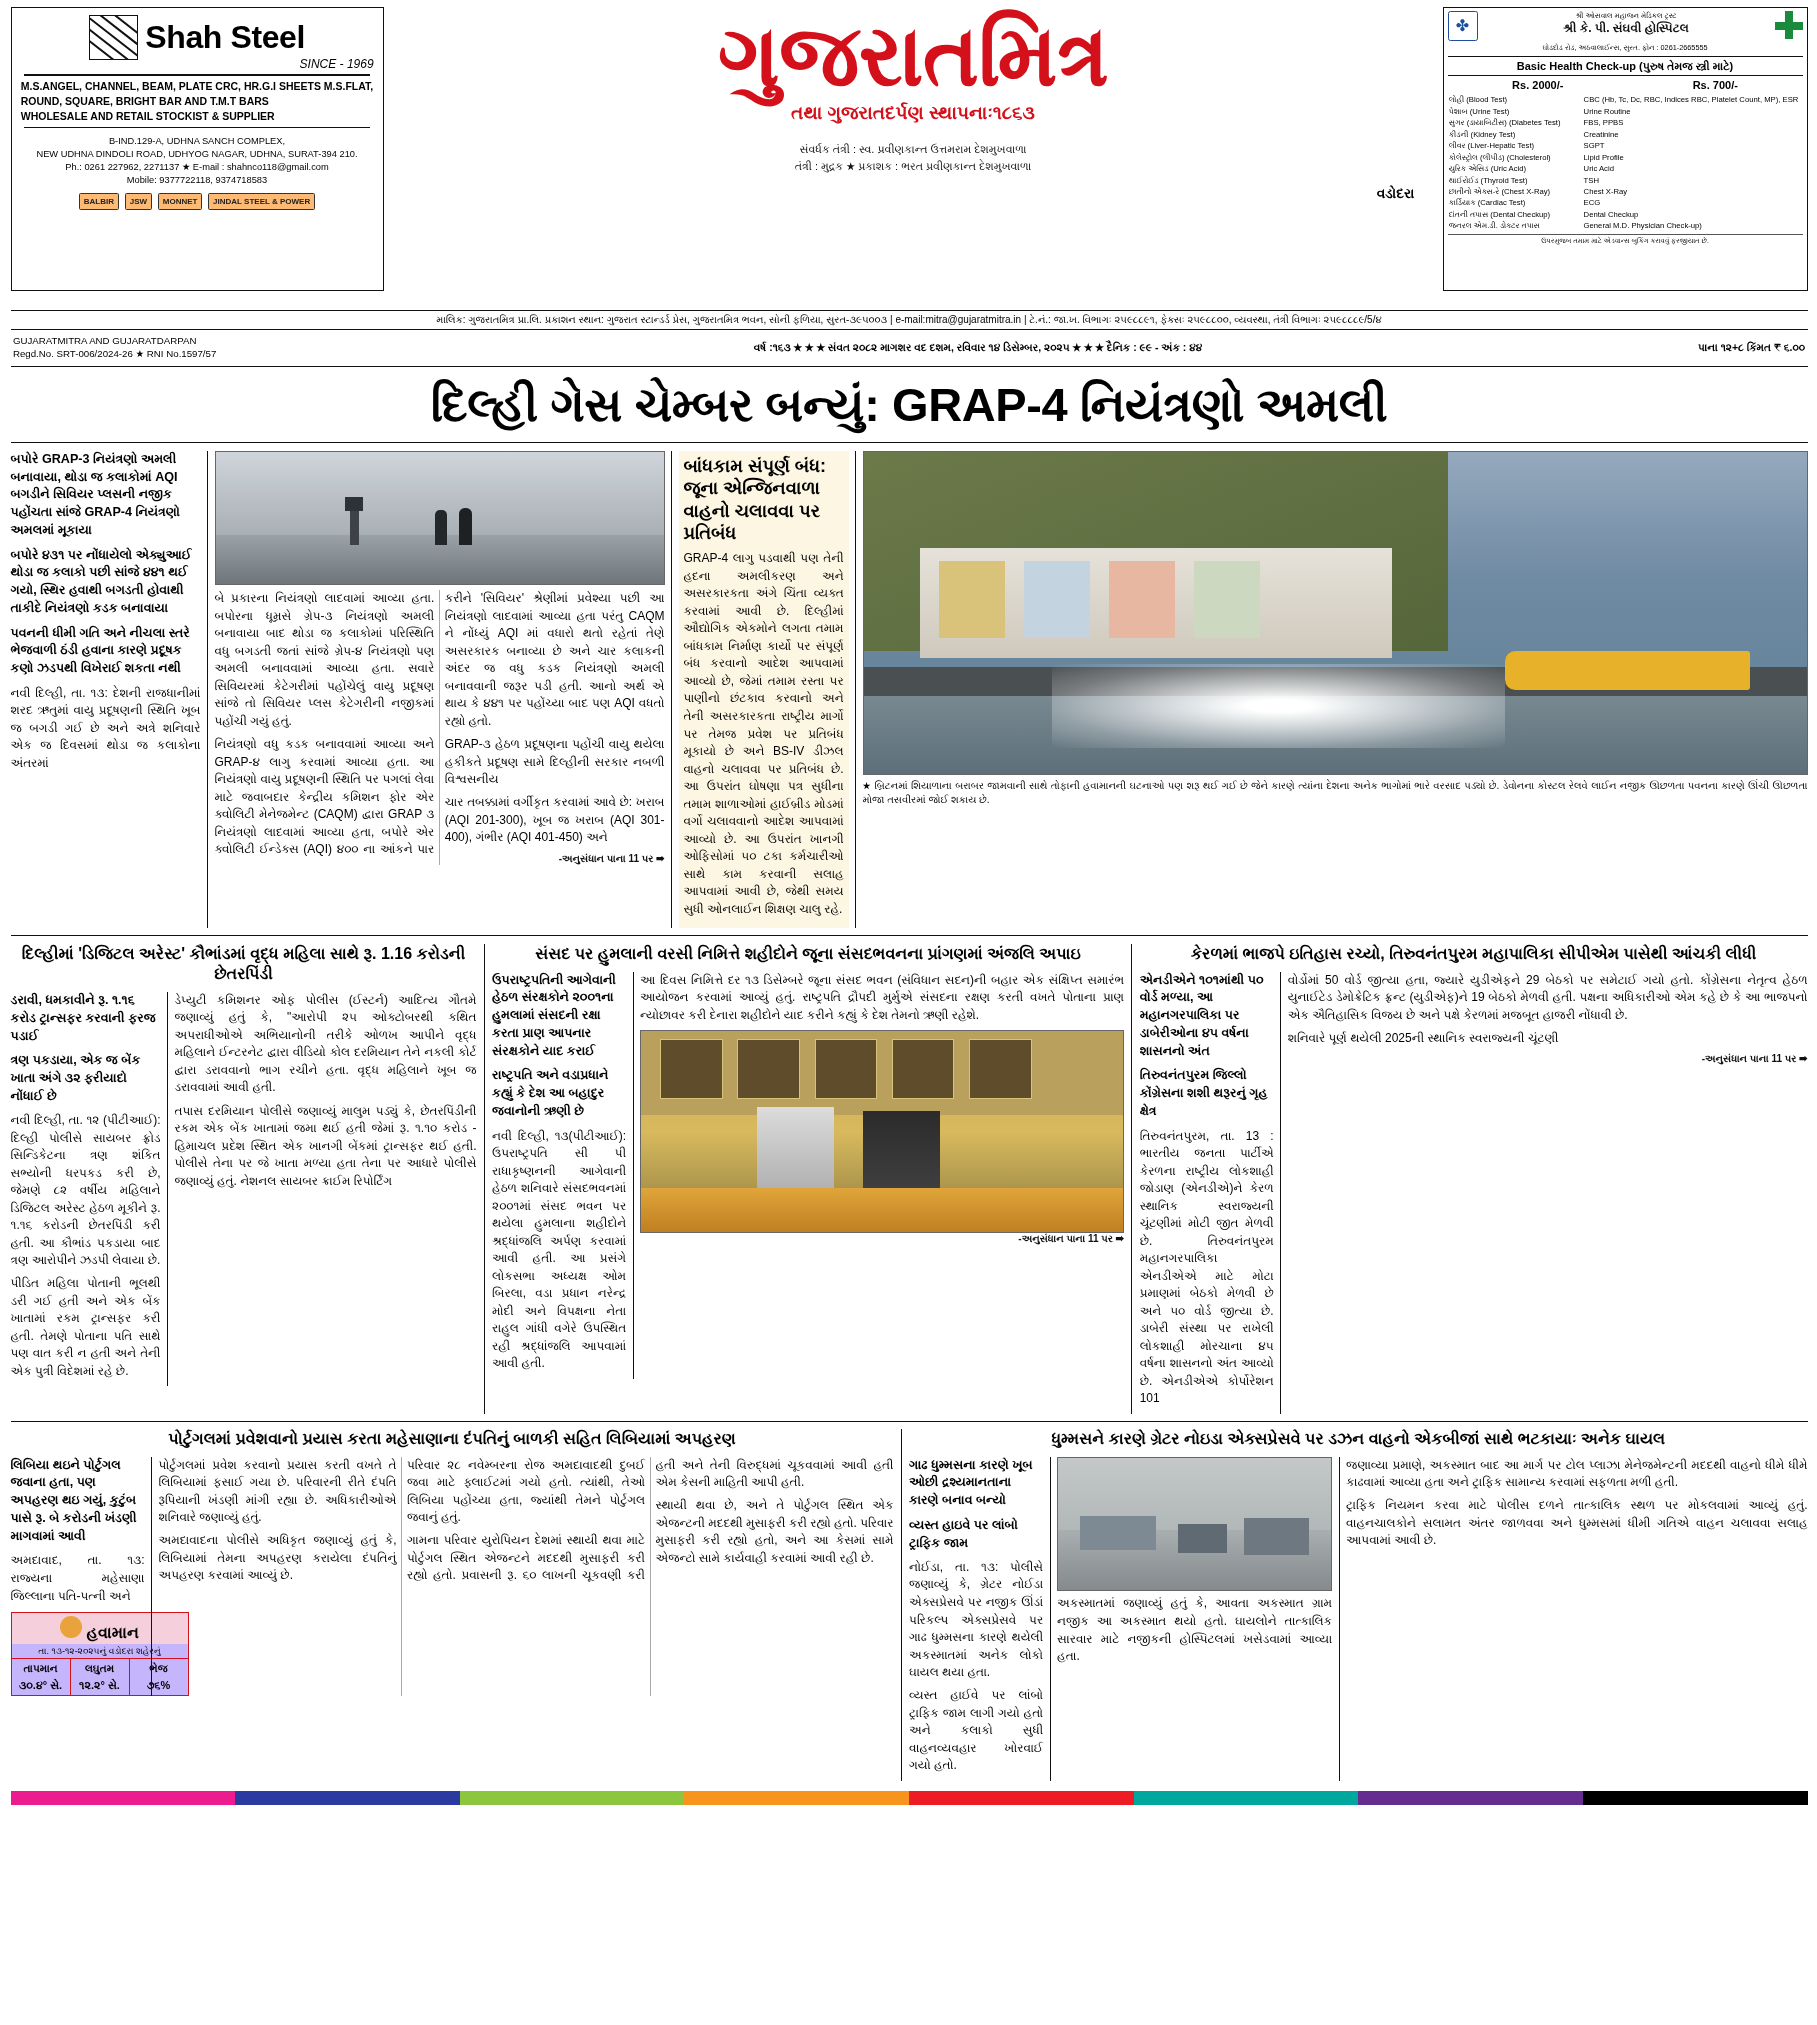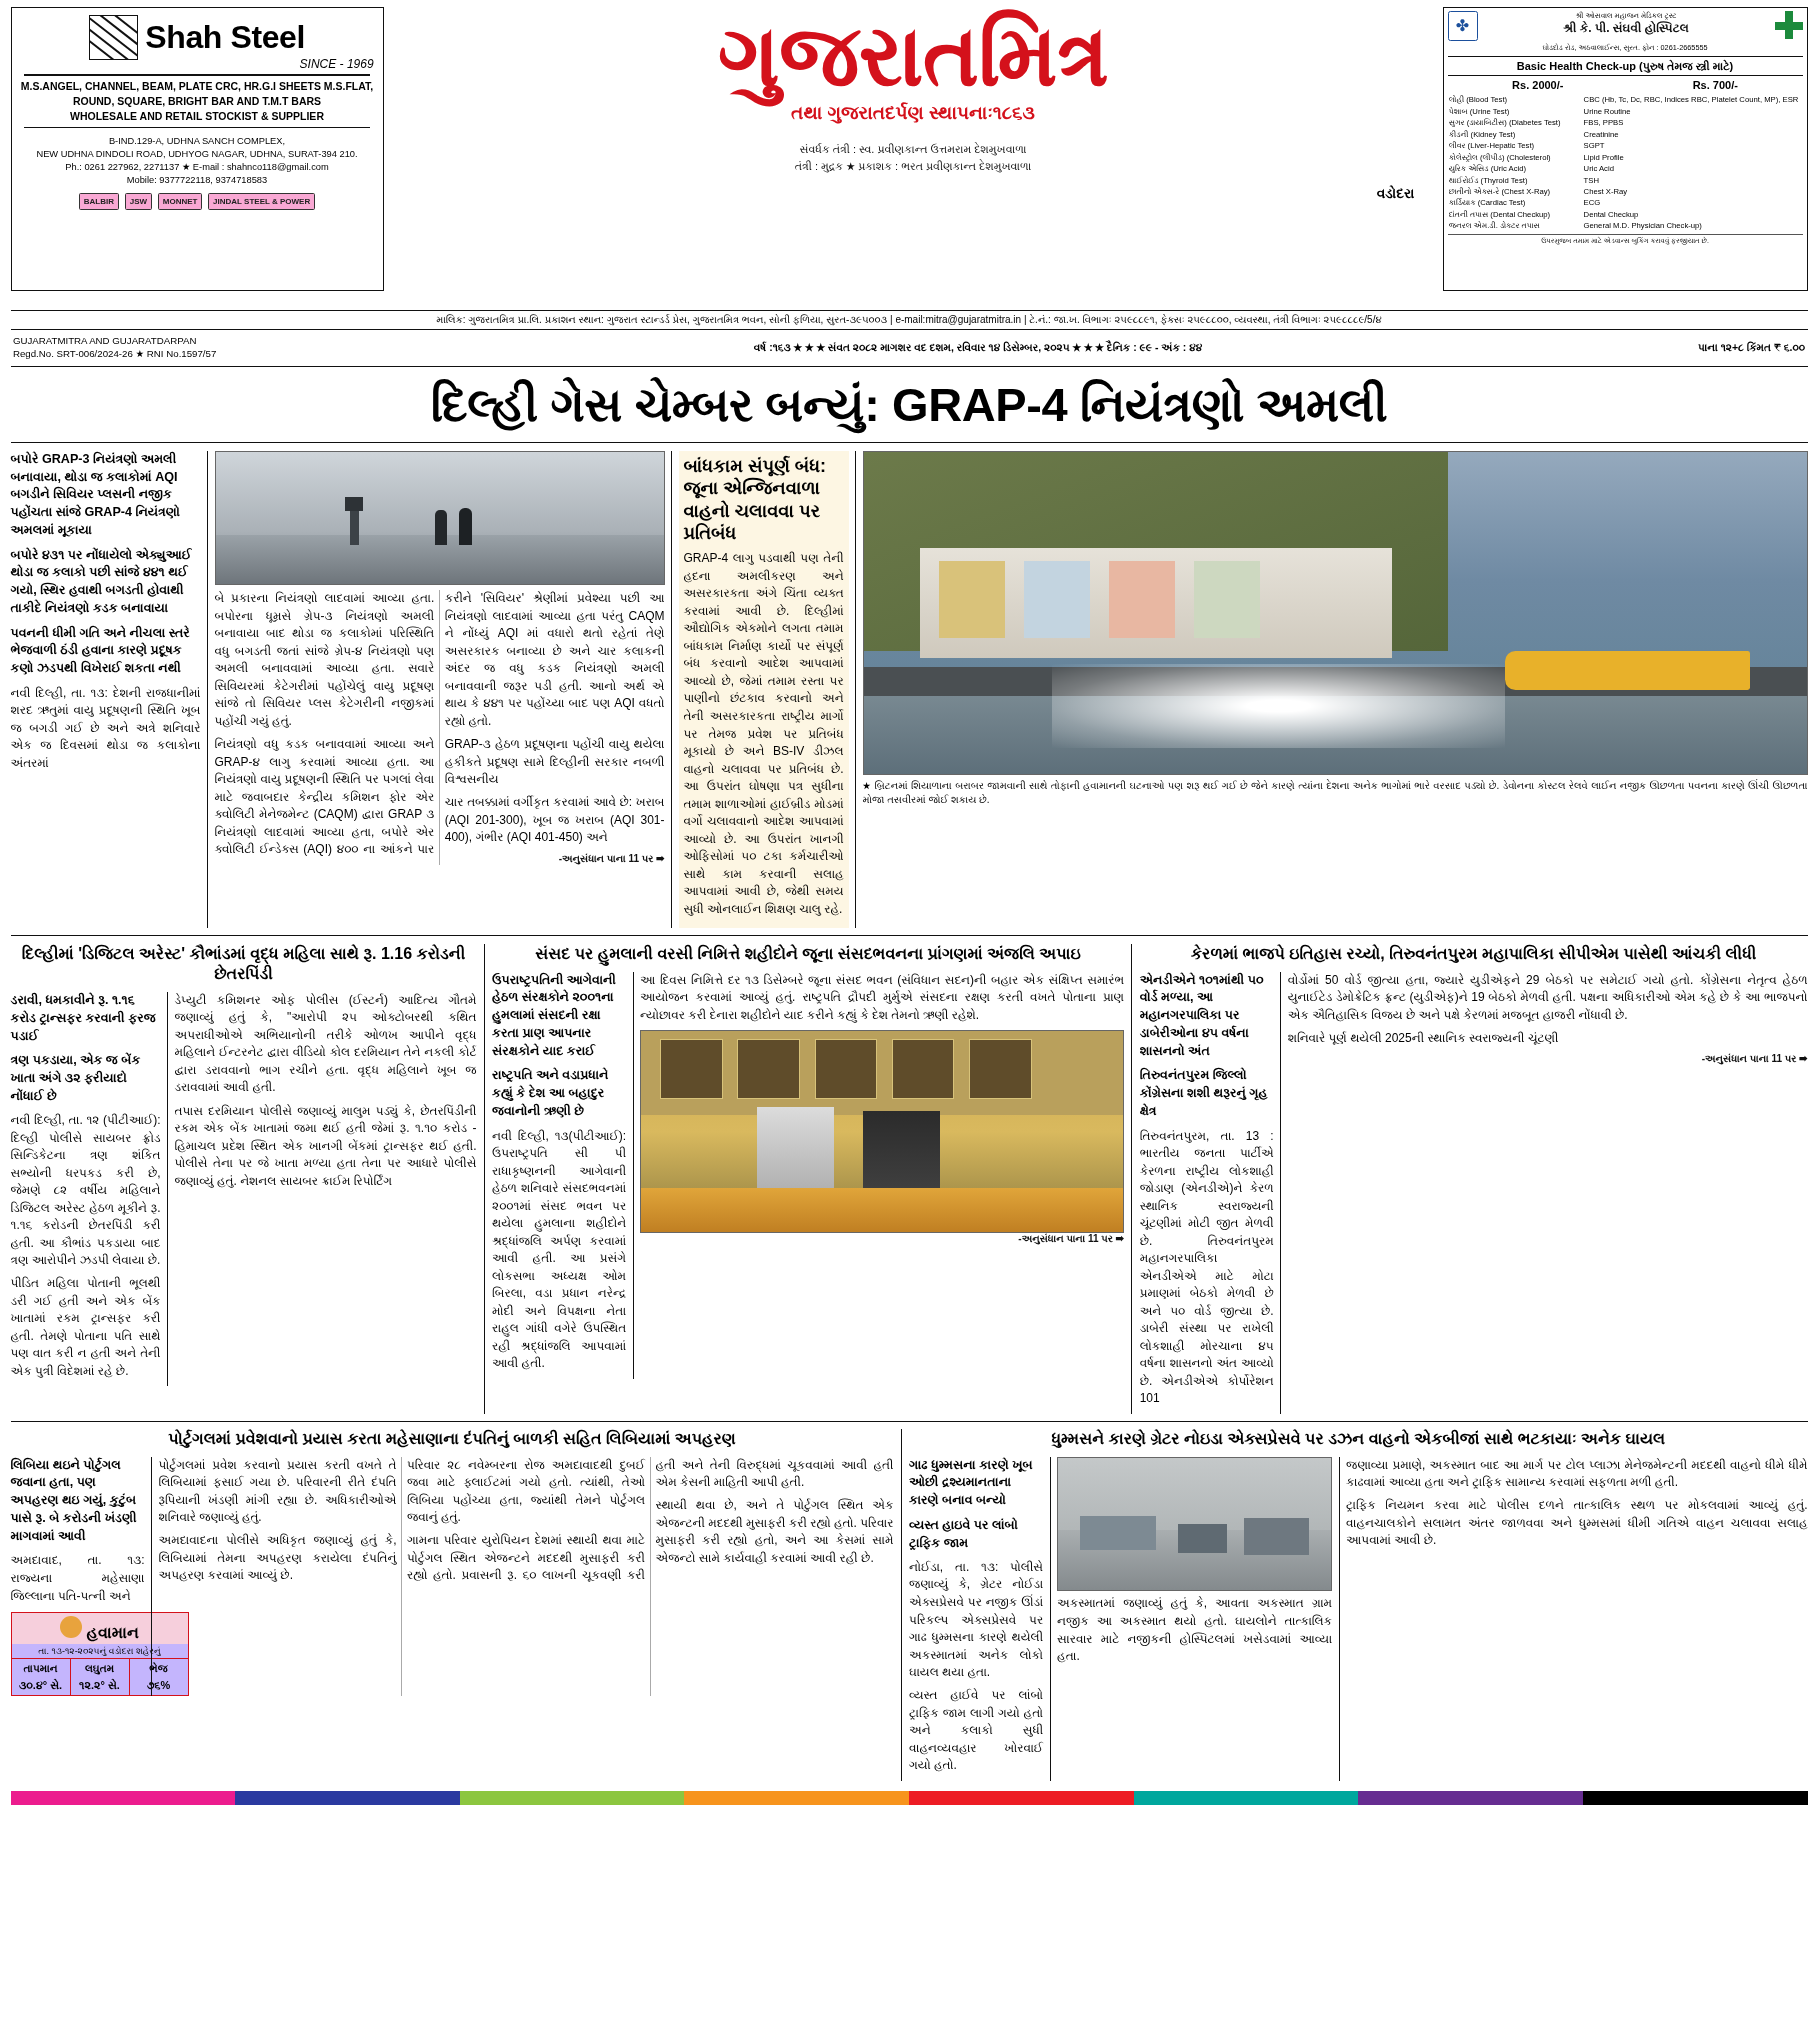--- a/index.html
+++ b/index.html
@@ -61,28 +61,28 @@
   }
   .ad-left .since {
     font-size: 12px;
     font-style: italic;
     text-align: right;
     width: 100%;
     margin-top: -2.4px;
     padding-right: 4px;
   }
   .ad-left .rule { width: 96%; height: 1.2px; background:#111; margin: 3.2px 0;}
-  .ad-left .lines { text-align: center; font-size: 10.5px; font-weight: bold; line-height: 1.42; }
+  .ad-left .lines { text-align: left; font-size: 10.5px; font-weight: bold; line-height: 1.42; }
   .ad-left .addr { text-align: center; font-size: 9.3px; line-height: 1.4; margin-top: 4px;}
   .ad-left .logos { display:flex; gap:5.7px; align-items:center; justify-content:center; margin-top:5.7px; width:100%; }
   .ad-left .logos span {
     border: 0.8px solid #333;
     font-size: 8px; font-weight: bold;
     padding: 3.2px 4px; border-radius: 1.6px;
-    color:#222; background:#f9a8d4;
+    color:#222; background:#fdba74;
     white-space: nowrap;
   }
 
   .title-block {
     flex: 1;
     display: flex;
     flex-direction: column;
     align-items: center;
     justify-content: flex-start;
     padding-top: 5.7px;

